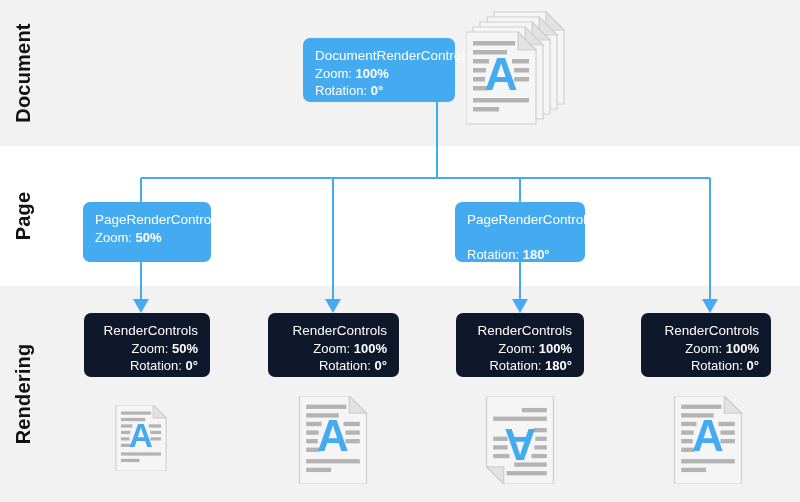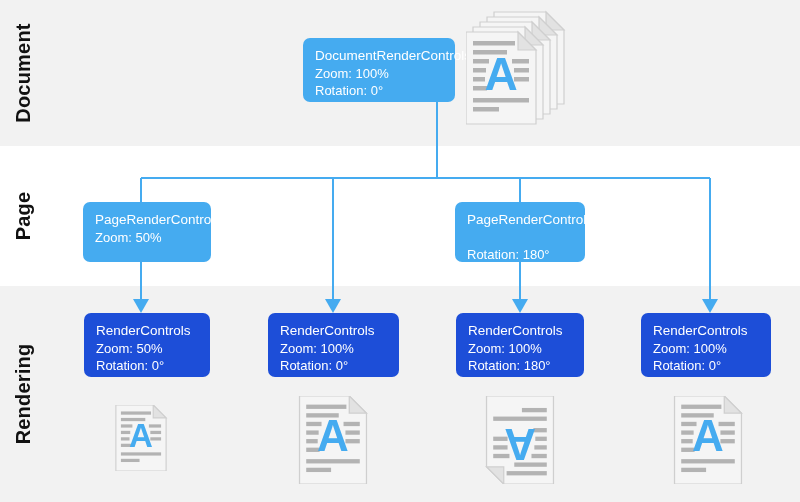--- a/index.html
+++ b/index.html
@@ -66,25 +66,25 @@
   .node .title {
     font-size: 13.5px;
     font-weight: normal;
     margin-bottom: 1px;
     white-space: nowrap;
   }
   .node .row {
     font-size: 13px;
     white-space: nowrap;
   }
-  .node .row b { font-weight: normal; }
+  .node .row b { font-weight: bold; }
   .node .row.blank { color: transparent; }
 
   .node-blue { background: #45abf0; }
-  .node-gray { background: #1d4ed8; }
+  .node-gray { background: #0f172a; text-align: right; }
 
   #doc-controls  { left: 303px; top: 38px;  width: 152px; height: 64px; }
   #page-ctl-1    { left: 83px;  top: 202px; width: 128px; height: 60px; }
   #page-ctl-2    { left: 455px; top: 202px; width: 130px; height: 60px; }
   #rc-1 { left: 84px;  top: 313px; width: 126px; height: 64px; }
   #rc-2 { left: 268px; top: 313px; width: 131px; height: 64px; }
   #rc-3 { left: 456px; top: 313px; width: 128px; height: 64px; }
   #rc-4 { left: 641px; top: 313px; width: 130px; height: 64px; }
 
   

